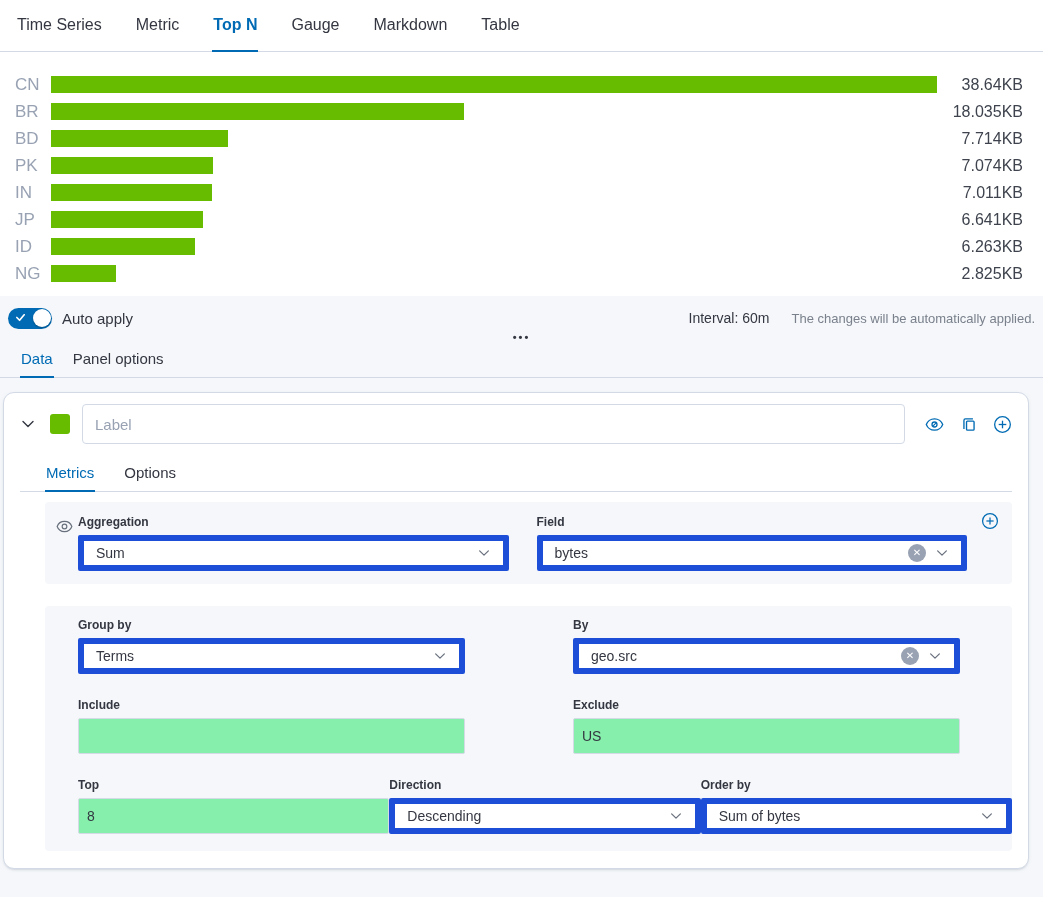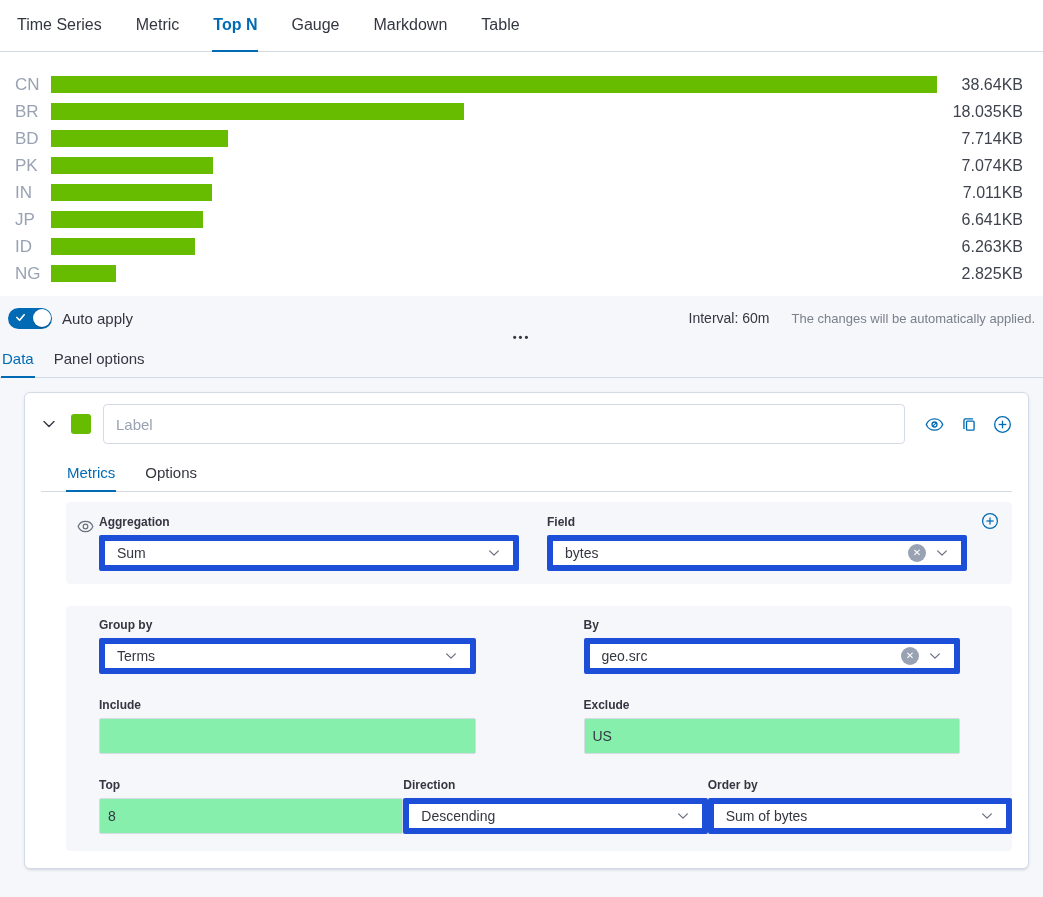--- a/index.html
+++ b/index.html
@@ -34,28 +34,28 @@
     border-radius:50%; background:#fff; box-shadow:0 1px 2px rgba(0,0,0,.25); }
   .switch .check { position:absolute; left:7px; top:4px; }
   .auto-label { margin-left:10px; font-size:15px; color:#343741; }
   .apply-right { margin-left:auto; display:flex; align-items:center; gap:22px; }
   .interval { font-size:14px; color:#343741; }
   .note { font-size:13px; color:#7a818c; }
 
   .dots-row { text-align:center; height:15px; line-height:11px; }
   .dots { font-size:11px; font-weight:700; letter-spacing:2px; color:#343741; cursor:row-resize; }
 
-  .editor-tabs { display:flex; gap:18px; padding:0 1px; border-bottom:1px solid #D3DAE6;text-align:right; }
+  .editor-tabs { display:flex; gap:18px; padding:0 20px; border-bottom:1px solid #D3DAE6;text-align:right; }
   .editor-tab { font-size:15px; padding:5px 1px 9px; border-bottom:2px solid transparent;
     margin-bottom:-1px; cursor:pointer; color:#343741; }
   .editor-tab.active { color:#006BB4; border-bottom-color:#006BB4; }
 
   
-  .series-card { margin:14px 14px 29px 24px; background:#fff;
-    border:1px solid #D3DAE6; border-radius:6px; padding-bottom:17px;
+  .series-card { margin:14px 14px 29px 3px; background:#fff;
+    border:1px solid #D3DAE6; border-radius:11px; padding-bottom:17px;
     box-shadow:0 2px 2px -1px rgba(152,162,179,.3), 0 1px 5px -2px rgba(152,162,179,.3); }
   .series-header { display:flex; align-items:center; padding:11px 12px 11px 15px; }
   .collapse-btn { width:18px; height:18px; display:flex; align-items:center;
     justify-content:center; cursor:pointer; flex:none; }
   .swatch { width:20px; height:20px; border-radius:3px; margin-left:13px; flex:none; cursor:pointer; }
   .label-input { flex:1; height:40px; margin-left:12px; border:1px solid #D3DAE6;
     border-radius:4px; padding:0 12px; font-size:15px; color:#343741; background:#fff;
     font-family:"Liberation Sans", sans-serif; outline:none; }
   .label-input::placeholder { color:#98A2B3; }
   .header-icons { display:flex; align-items:center; gap:15px; margin-left:20px;

